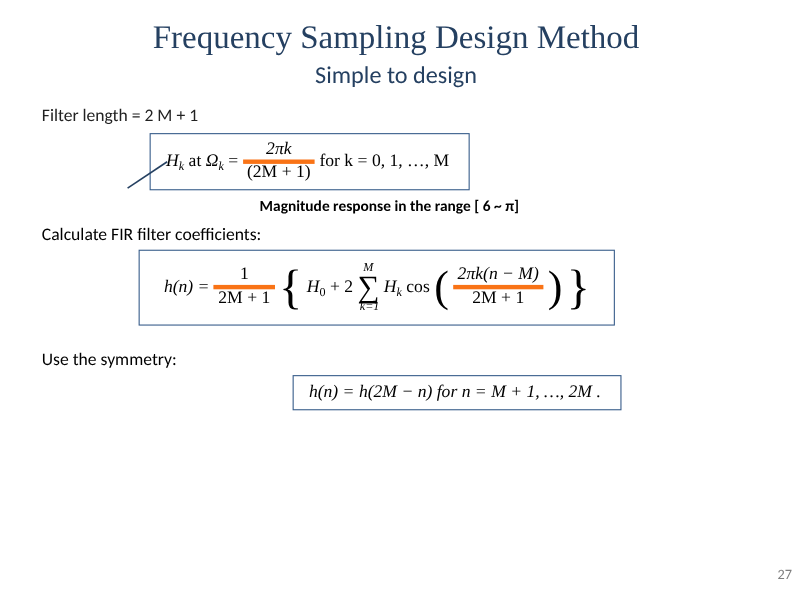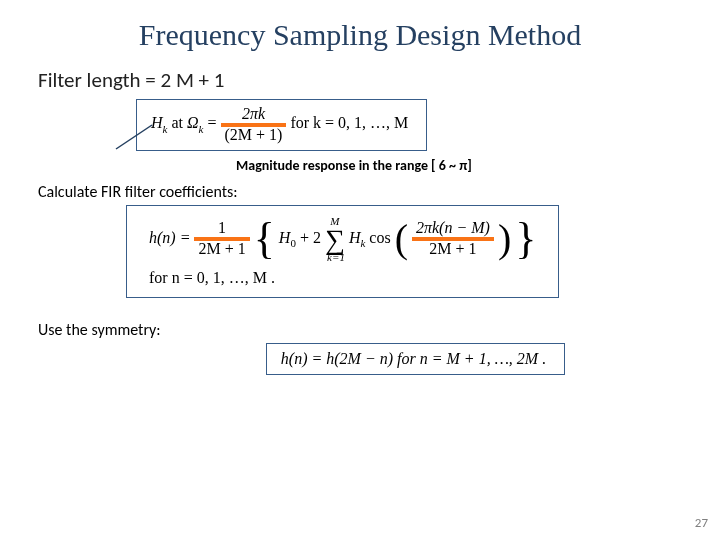--- a/index.html
+++ b/index.html
@@ -25,21 +25,21 @@
     margin: 0 0 2px 0;
   }
   .subtitle {
     font-family: Calibri, sans-serif;
     color: #254061;
     font-size: 22px;
     text-align: center;
     margin: 0 0 14px 0;
   }
   .body-text {
-    font-size: 21px;
+    font-size: 16px;
     color: #222;
     margin: 15px 0 6px 0;
   }
   .eqbox {
     border: 1.5px solid #385d8a;
     background: #fff;
     display: inline-block;
     padding: 6px 18px 6px 14px;
     font-family: "Times New Roman", serif;
     font-size: 16px;
@@ -105,37 +105,38 @@
     margin-left: 198px;
     margin-top: 2px;
   }
   .sect {
     font-size: 16px;
     margin-top: 8px;
     margin-bottom: 2px;
   }
   .page-num {
     position: absolute;
-    right: 12px;
+    right: 0;
     bottom: 10px;
     font-size: 13px;
     color: #7f7f7f;
   }
   svg.lead {
     position: absolute;
     left: -22px;
     top: 24px;
   }
 </style>
 </head>
 <body>
 
 <div class="slide">
 
   <div class="title">Frequency Sampling Design Method</div>
+  <div class="subtitle">Simple to design</div>
 
   <div class="body-text">Filter length = 2 M + 1</div>
 
   <div class="eqwrap-1">
     <svg class="lead" width="40" height="28">
       <line x1="2" y1="26" x2="38" y2="2" stroke="#254061" stroke-width="1.5"></line>
     </svg>
     <div class="eqbox">
       <span class="ital">H</span><span class="sub ital">k</span><span> at </span><span class="ital">Ω</span><span class="sub ital">k</span><span> = </span><span class="frac"><span class="num ital">2πk</span><span class="den">(2M + 1)</span></span><span>  for k = 0, 1, …, M</span>
     </div>
@@ -158,21 +159,20 @@
           <span class="sig">∑</span>
           <span class="bot ital">k=1</span>
         </span>
         <span class="ital">H</span><span class="sub ital">k</span>
         <span> cos</span>
         <span class="big-paren">(</span>
         <span class="frac"><span class="num ital">2πk(n − M)</span><span class="den">2M + 1</span></span>
         <span class="big-paren">)</span>
         <span class="big-curly">}</span>
       </div>
-      <div style="margin-top:6px;">for n = 0, 1, …, M .</div>
     </div>
   </div>
 
   <div class="sect" style="margin-top:22px;">Use the symmetry:</div>
 
   <div class="eqwrap-3">
     <div class="eqbox">
       <span class="ital">h(n) = h(2M − n)  for  n = M + 1, …, 2M .</span>
     </div>
   </div>

